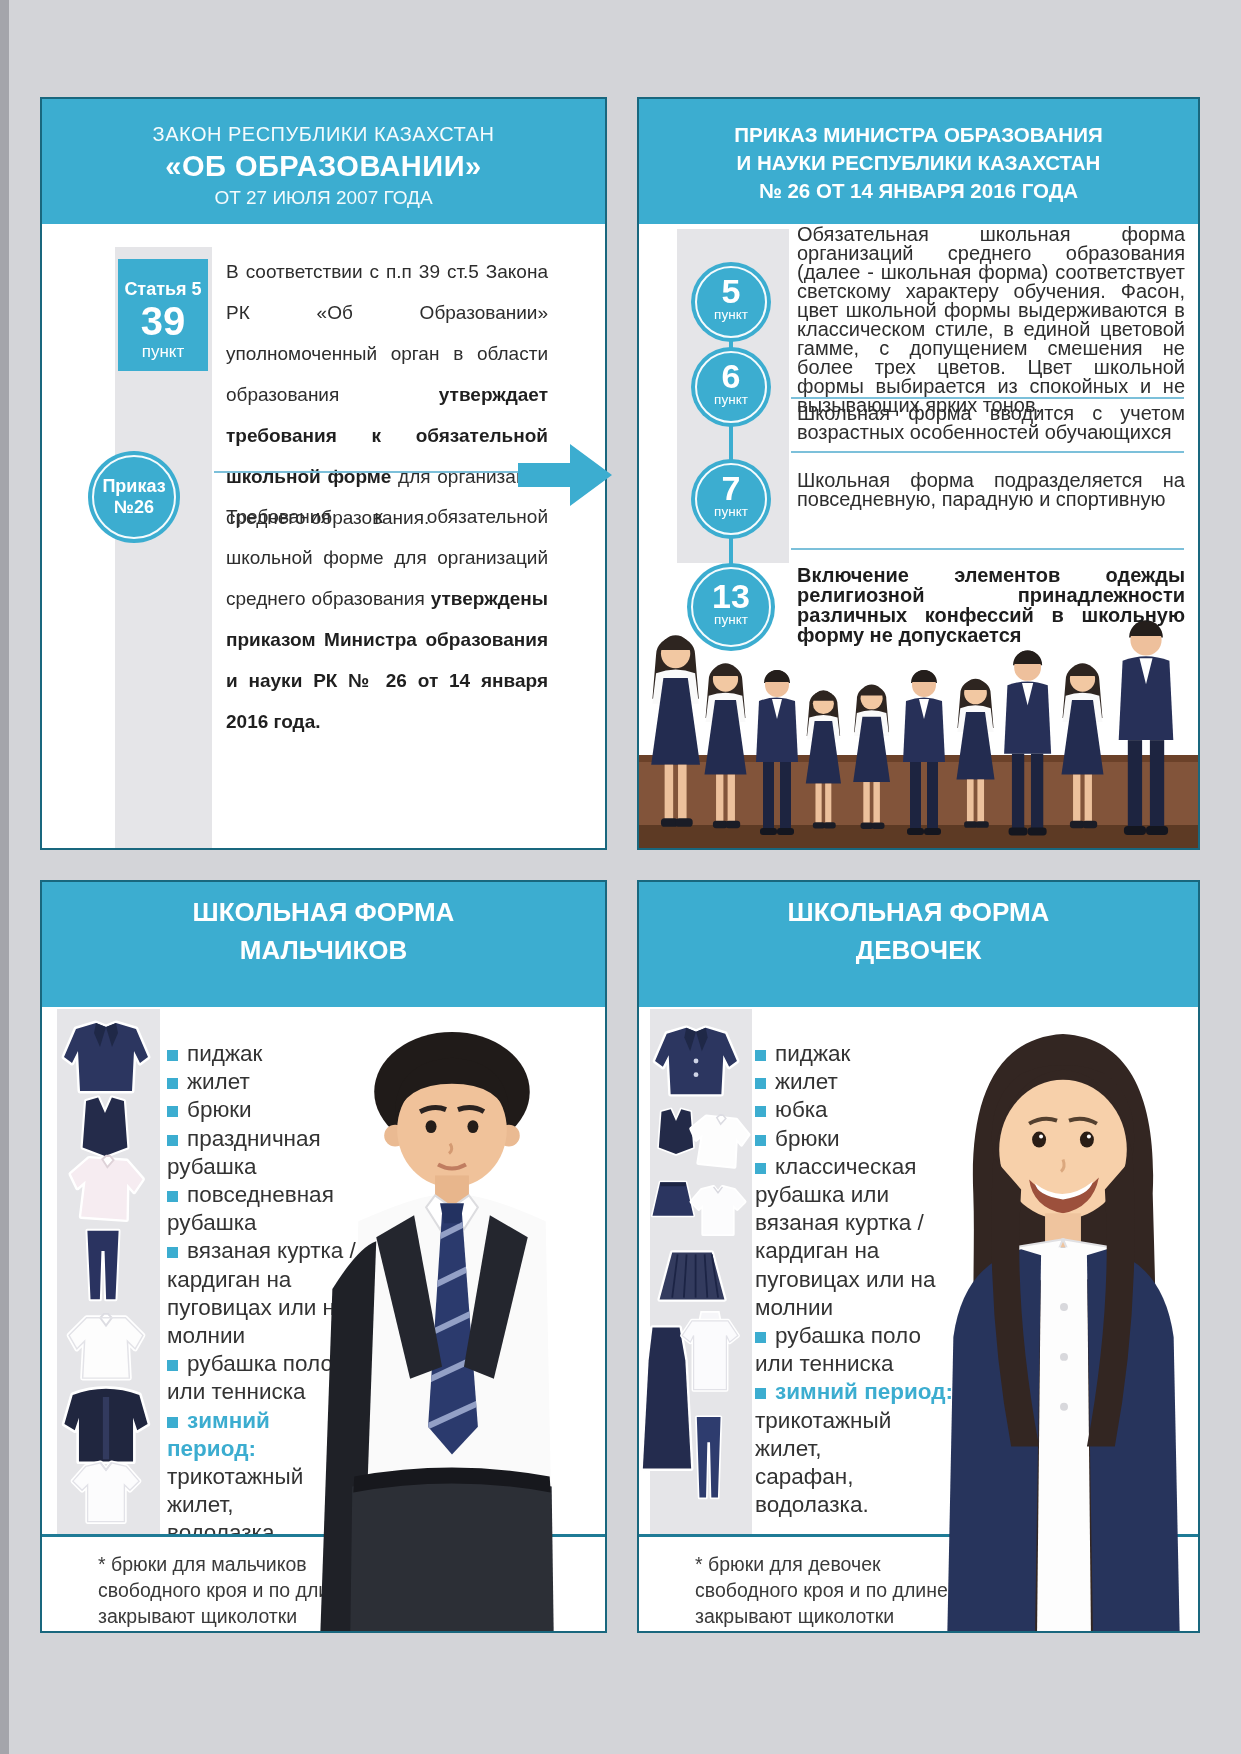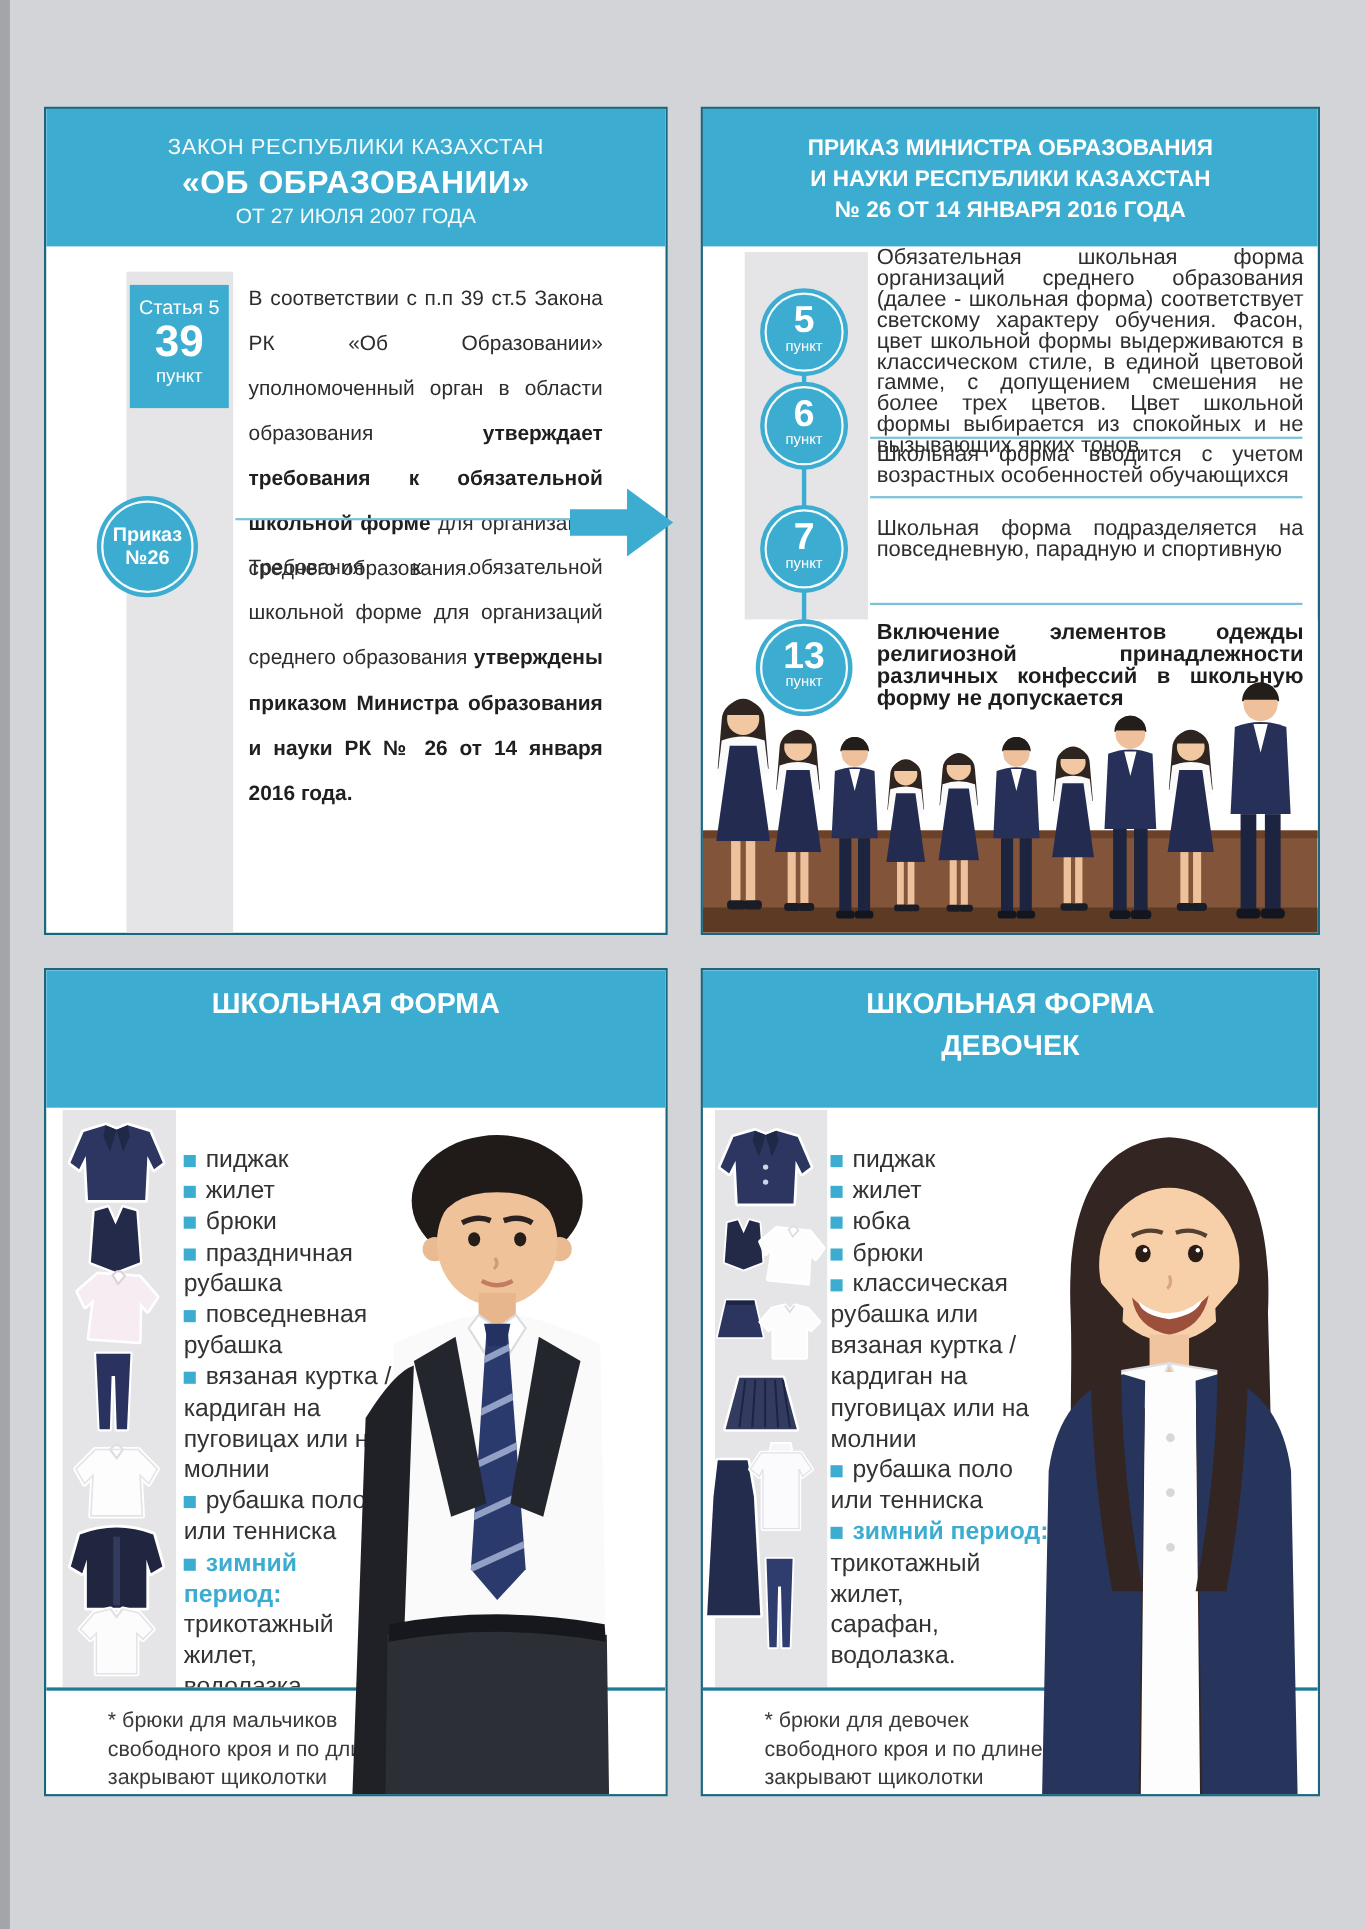--- a/index.html
+++ b/index.html
@@ -17,21 +17,21 @@
   .b-l3{font-size:19px;margin-top:4px;color:#f4fbfd;}
   .b-bold3{font-size:20.5px;font-weight:bold;line-height:28px;}
   .band .pad{padding-top:22px;}
   .title2{font-size:26px;font-weight:bold;line-height:38px;padding-top:11px;text-align:center;}
   .gcol{position:absolute;background:#e5e5e8;}
   #tl .gcol{left:73px;top:148px;width:97px;bottom:0;}
   #tr .gcol{left:38px;top:130px;width:112px;height:338px;}
   #bl .gcol{left:15px;top:127px;width:103px;height:525px;}
   #br .gcol{left:11px;top:127px;width:102px;height:525px;}
   .article-badge{position:absolute;left:76px;top:160px;width:90px;height:112px;background:#3cadd0;color:#fff;text-align:center;z-index:3;}
-  .ab-top{font-size:18px;font-weight:normal;margin-top:10px;}
+  .ab-top{font-size:18px;font-weight:bold;margin-top:20px;}
   .ab-num{font-size:40px;font-weight:bold;line-height:42px;}
   .ab-bot{font-size:17px;}
   .circle{position:absolute;border-radius:50%;background:#3cadd0;color:#fff;text-align:center;z-index:6;}
   .circle:before{content:"";position:absolute;inset:4px;border:2px solid rgba(255,255,255,.95);border-radius:50%;}
   .order-badge{left:46px;top:352px;width:92px;height:92px;}
   .ob-l{position:relative;font-size:18px;font-weight:bold;line-height:21px;padding-top:25px;}
   .tl-p{position:absolute;left:182px;width:322px;font-size:19px;line-height:41px;text-align:justify;color:#2d2d2d;margin:2px;}
   .tl-p b{color:#1f1f1f;}
   #p1{top:150px;} #p2{top:395px;}
   .divider{position:absolute;height:2px;background:#7cc0da;}
@@ -171,20 +171,21 @@
       <use href="#kb" transform="translate(355,82) scale(1.12)"></use>
       <use href="#kg" transform="translate(412,94) scale(1.05)"></use>
       <use href="#kb" transform="translate(468,51) scale(1.3)"></use>
     </svg>
   </section>
 
   <section class="panel" id="bl">
     <header class="band">
       <div class="title2">
         <div>ШКОЛЬНАЯ ФОРМА</div>
+        <div>МАЛЬЧИКОВ</div>
       </div>
     </header>
     <div class="gcol"></div>
 
     <svg class="cl" style="left:14px;top:135px" width="100" height="80" viewBox="0 0 100 80">
       <path d="M20,12 L40,6 50,10 60,6 80,12 92,40 84,46 78,34 76,74 24,74 22,34 16,46 8,40 Z" fill="#2c3660" stroke="#fff" stroke-width="5" paint-order="stroke" stroke-linejoin="round"></path>
       <path d="M40,6 L50,10 44,30 38,16 Z" fill="#1f2847"></path>
         <path d="M60,6 L50,10 56,30 62,16 Z" fill="#1f2847"></path>
     </svg>
     <svg class="cl" style="left:20px;top:212px" width="86" height="64" viewBox="0 0 100 74">

